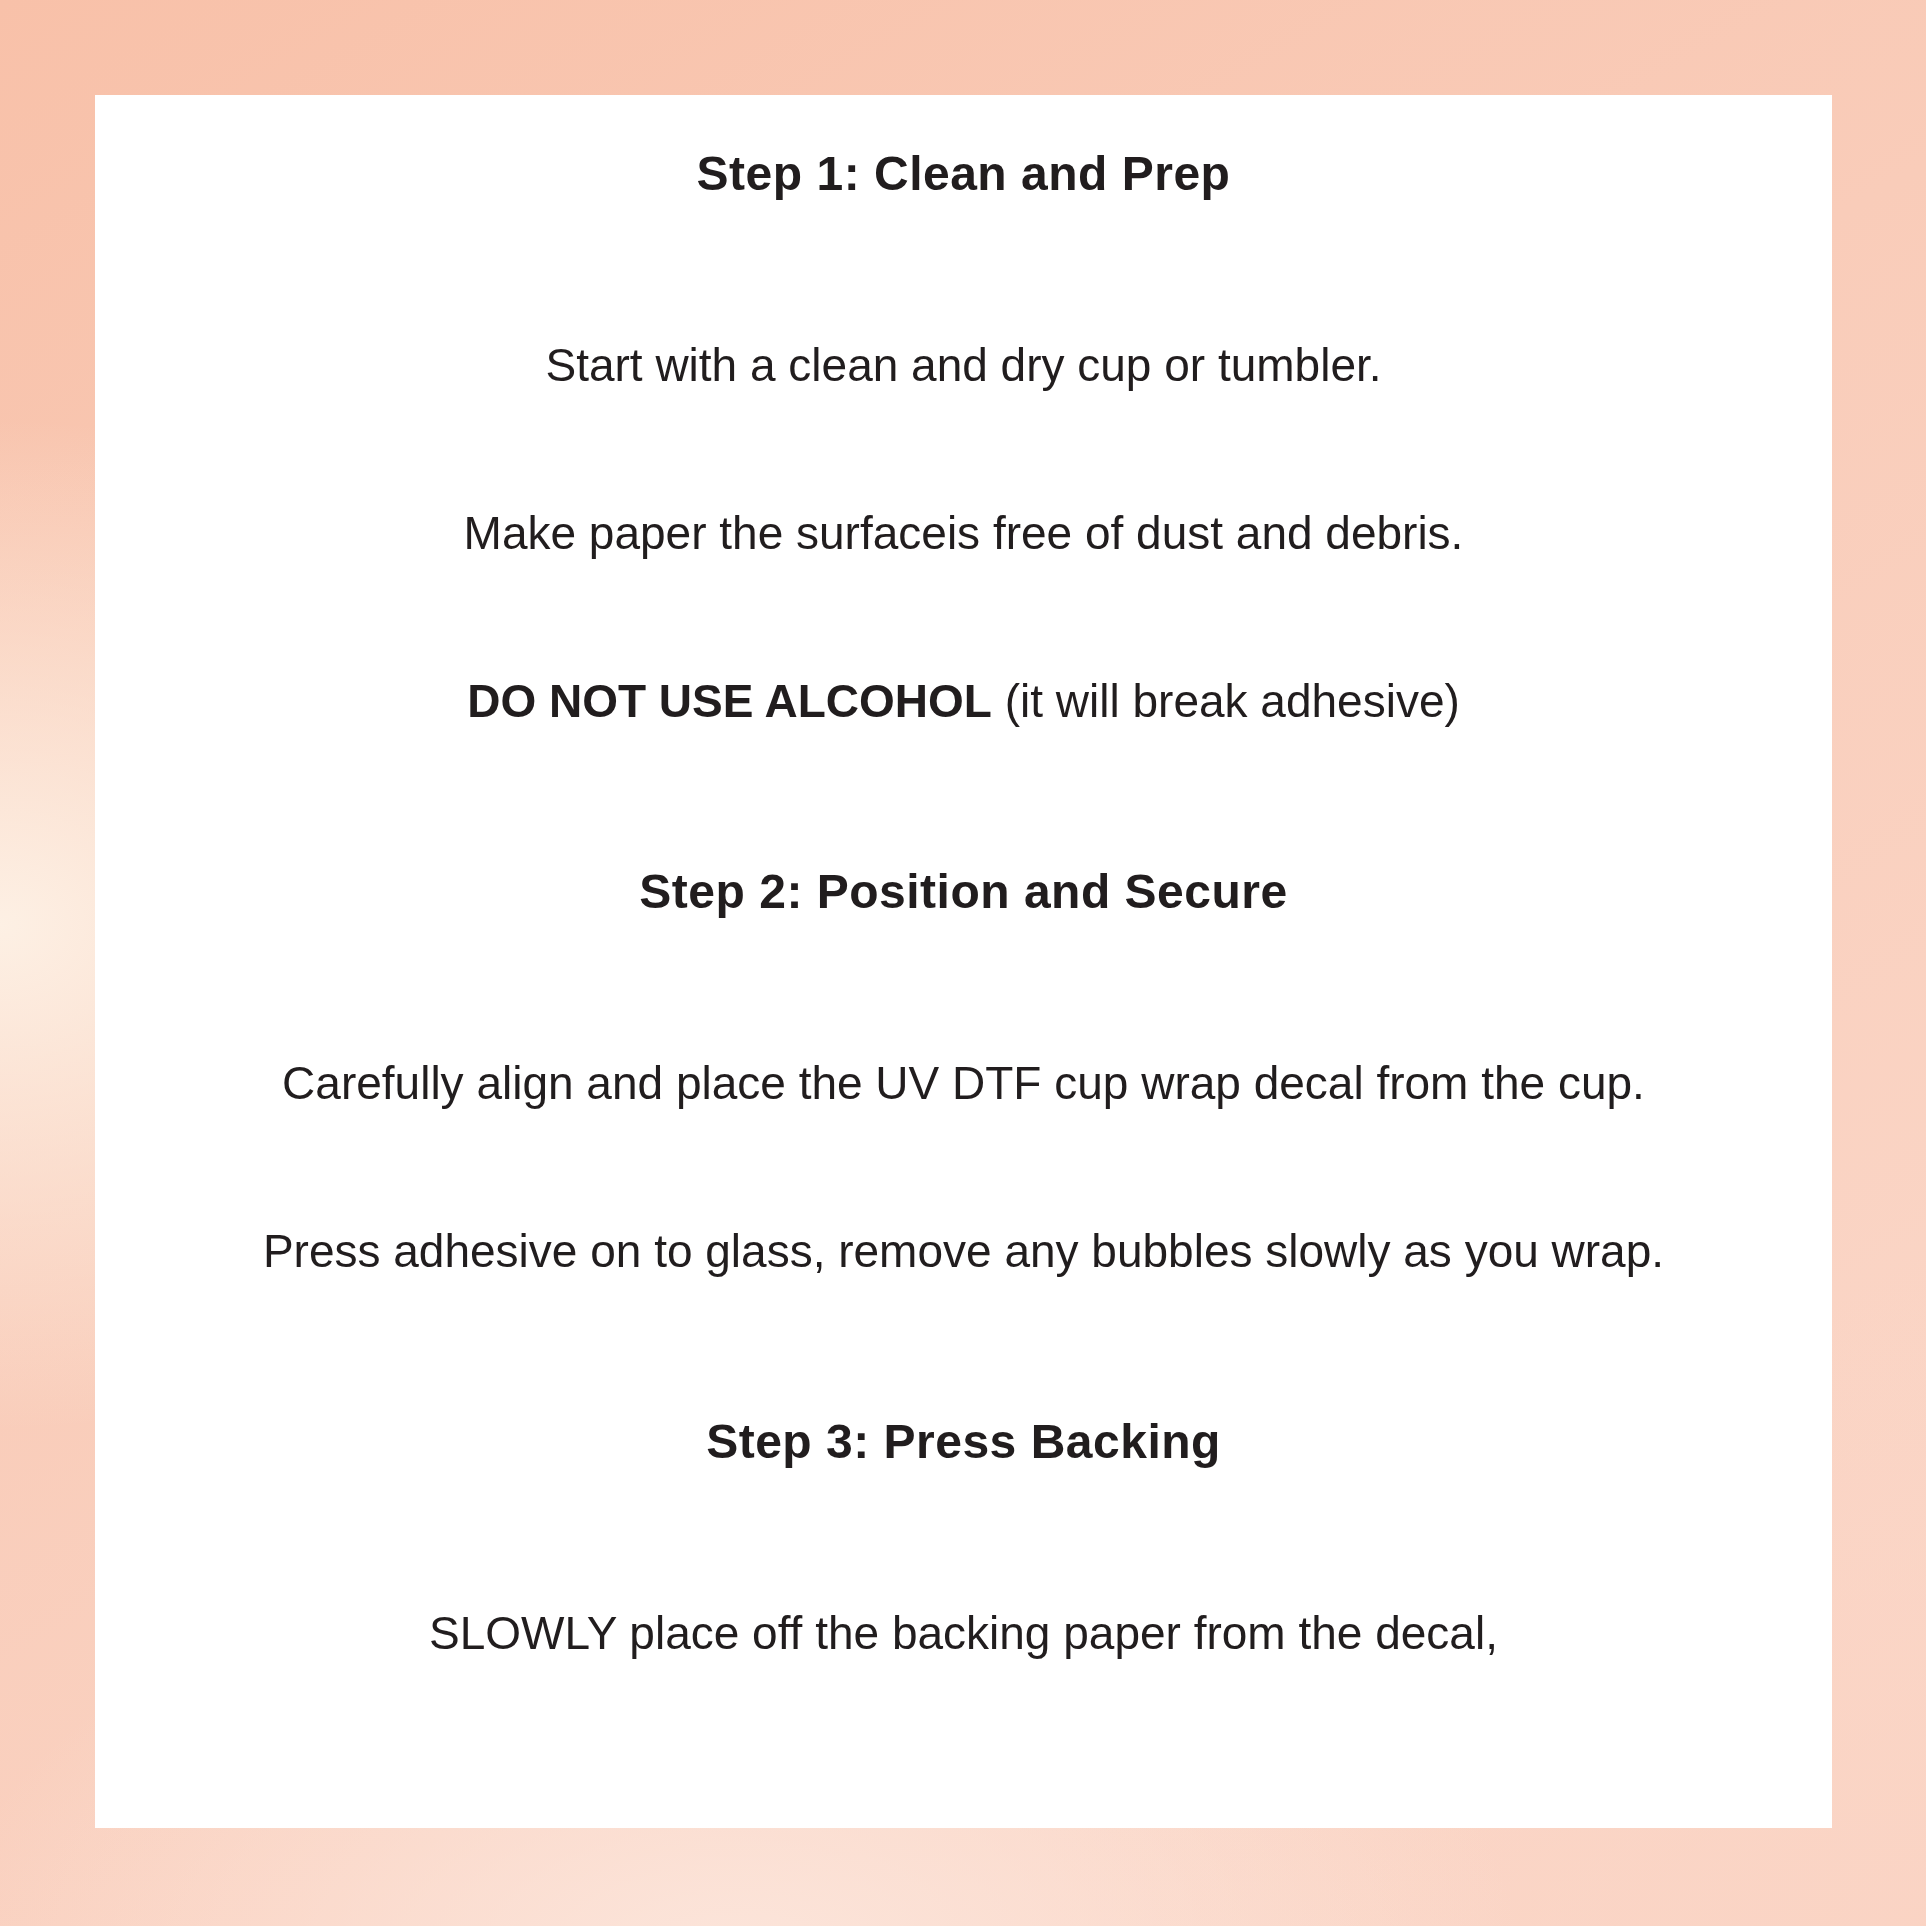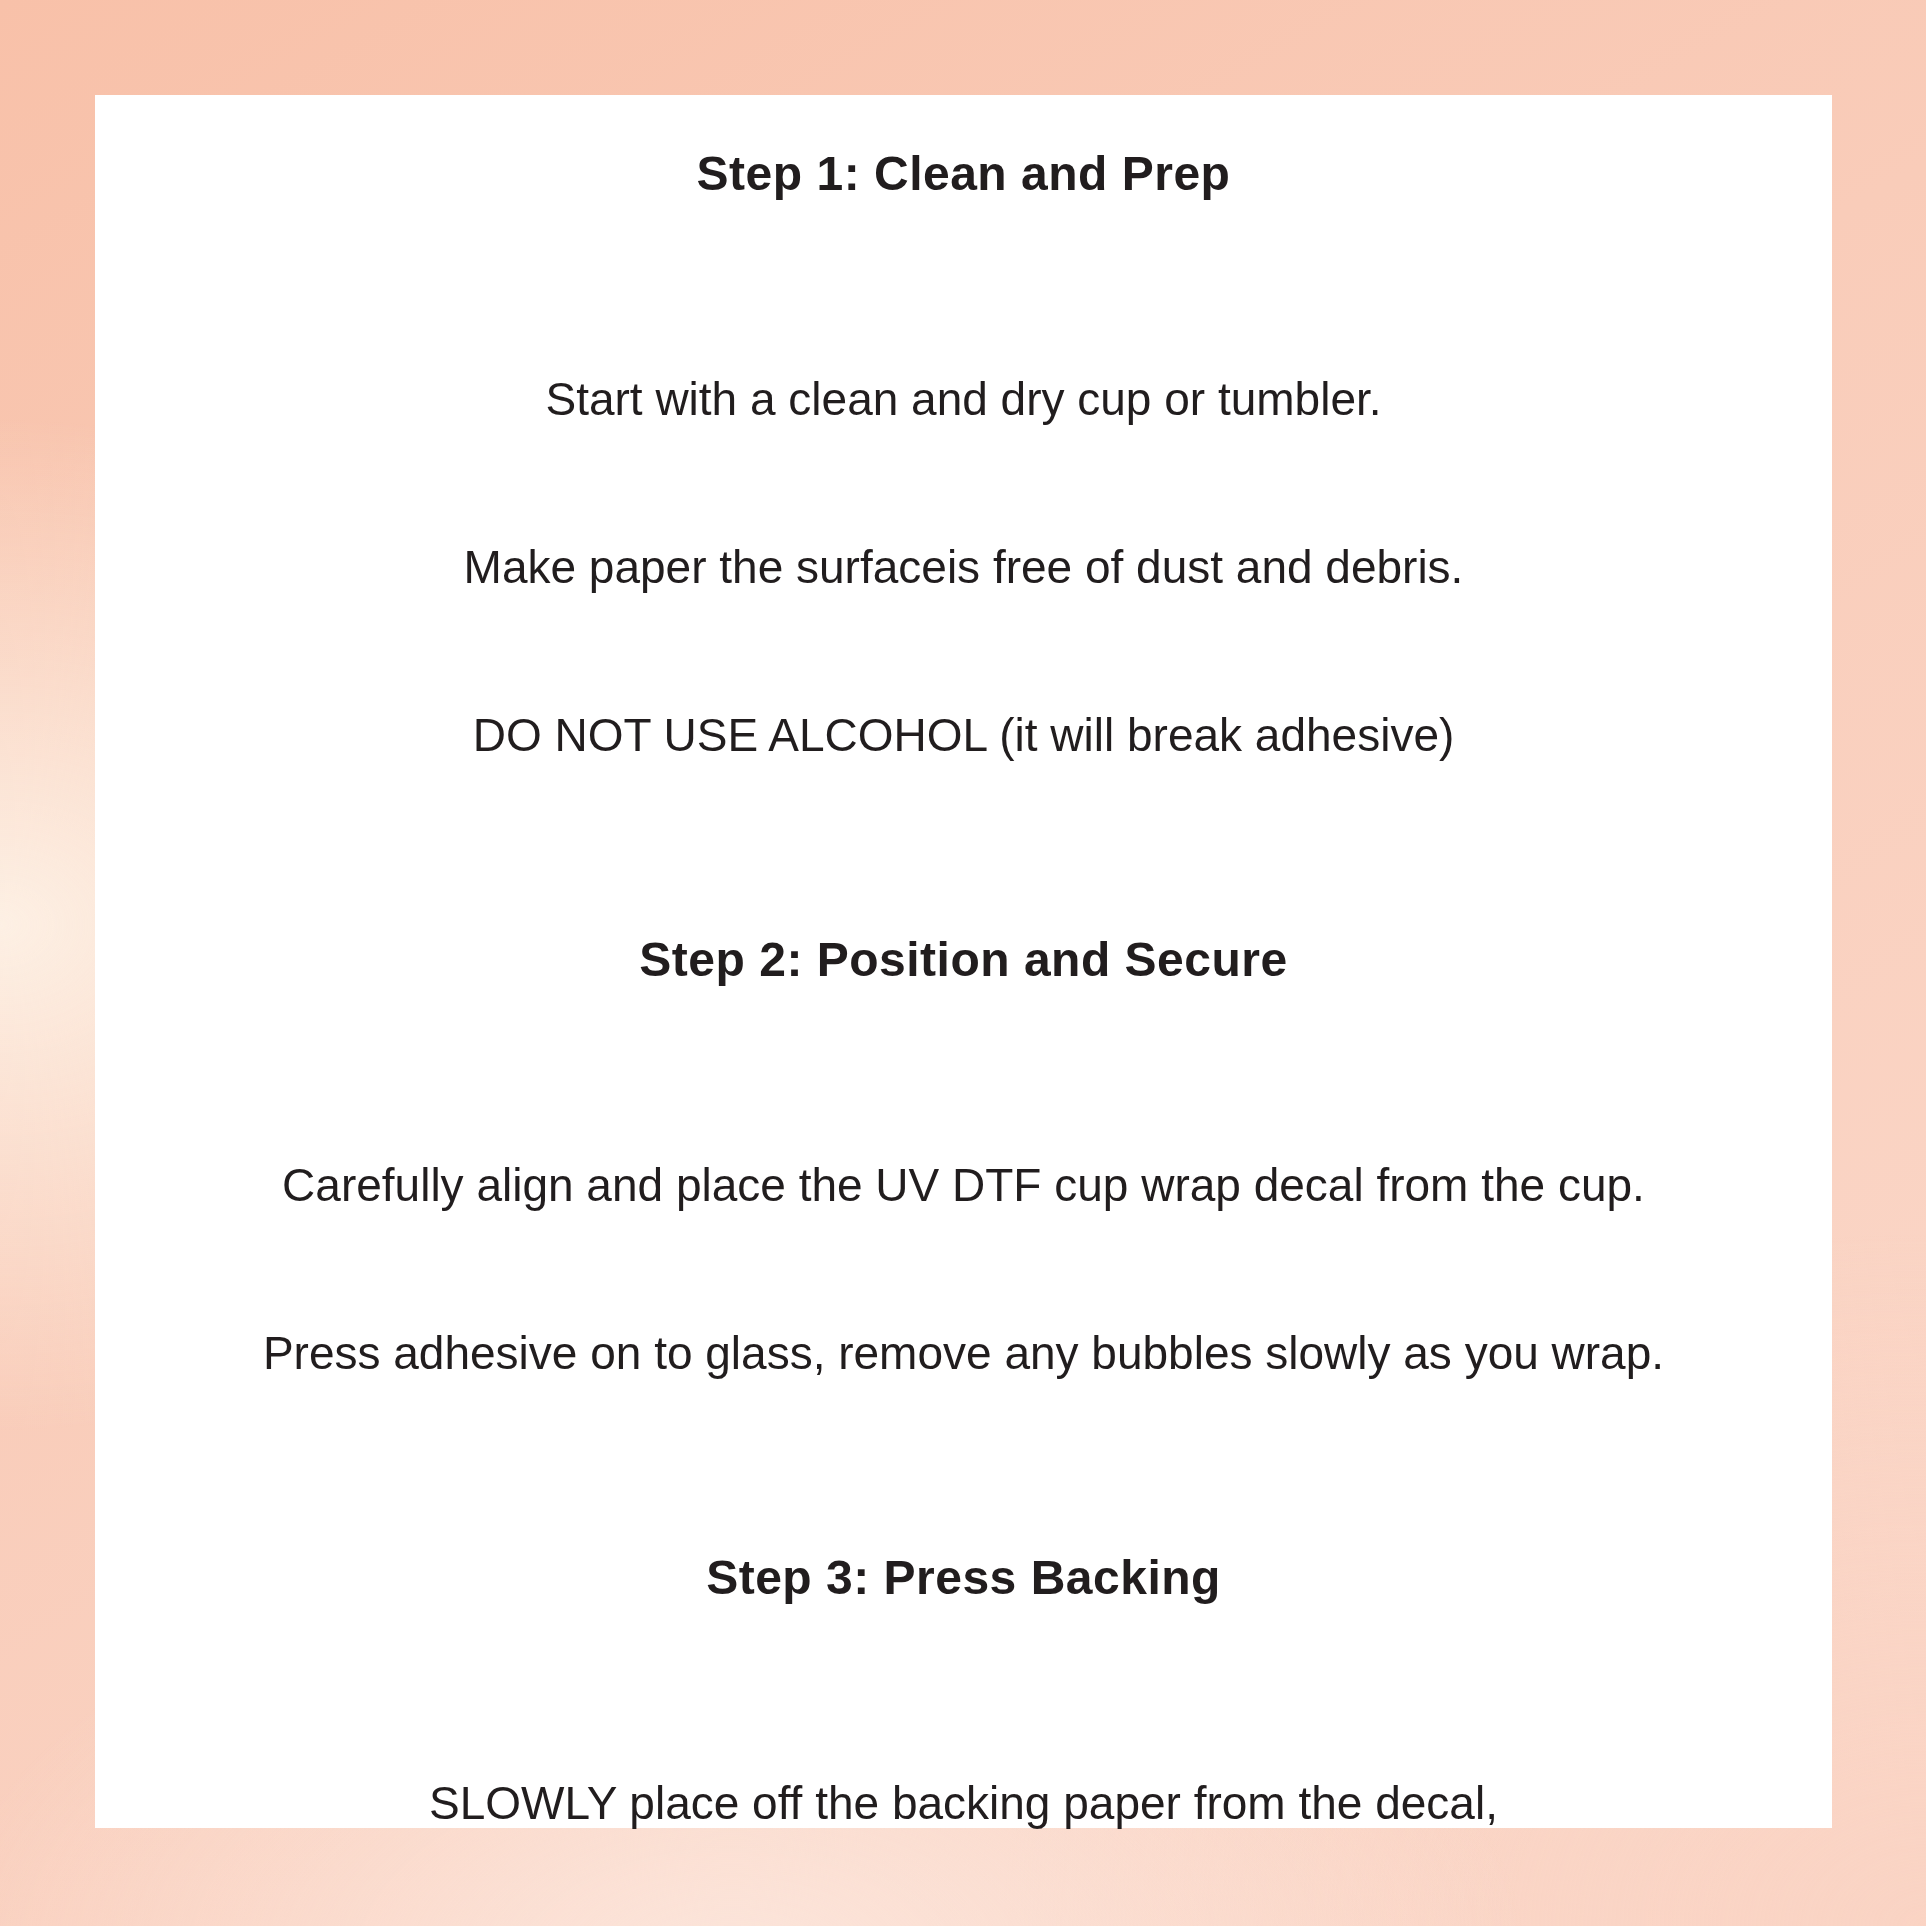--- a/index.html
+++ b/index.html
@@ -29,42 +29,42 @@
     background: #ffffff;
   }
 
   .content {
     width: 100%;
     height: 100%;
     display: flex;
     flex-direction: column;
     align-items: center;
     padding-top: 51px;
-    gap: 57px;
+    gap: 23px;
     text-align: center;
     color: #211d1e;
   }
 
   .heading {
     font-size: 48px;
     font-weight: 700;
     line-height: 56px;
     letter-spacing: 0.5px;
     white-space: pre-wrap;
   }
 
   .body-text {
     font-size: 46px;
     font-weight: 400;
     line-height: 56px;
     white-space: pre-wrap;
   }
 
   .body-text .bold {
-    font-weight: 400;
+    font-weight: 700;
   }
 </style>
 </head>
 <body>
 
 <div class="card">
   <div class="content">
 
     <div class="heading">Step 1: Clean and Prep</div>
     <div class="body-text">

